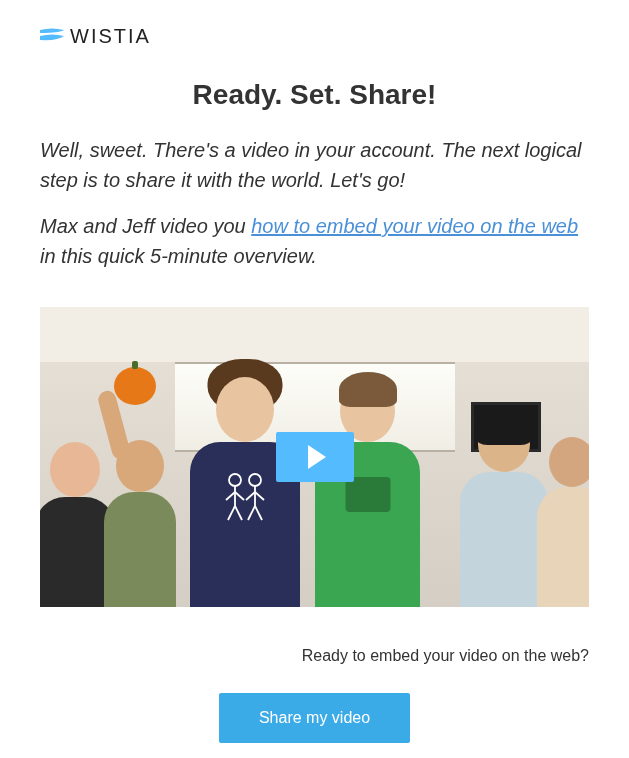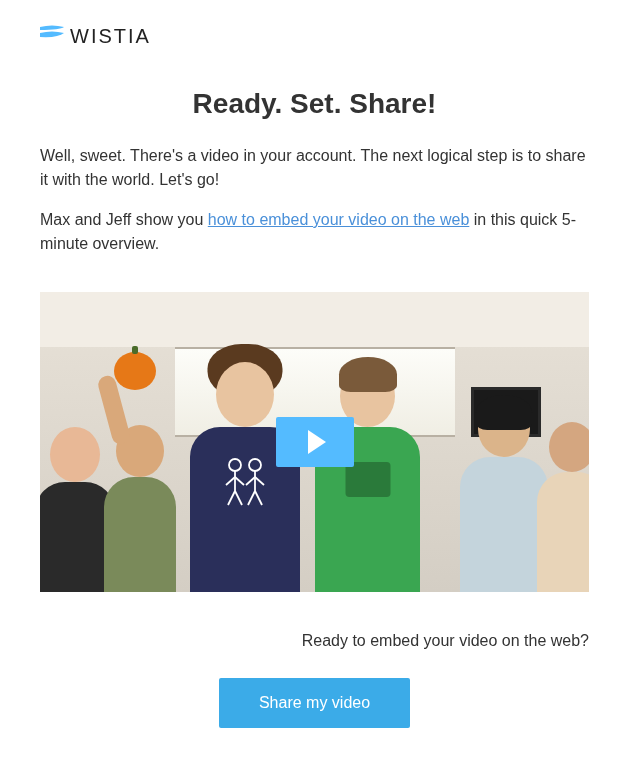--- a/index.html
+++ b/index.html
@@ -12,44 +12,46 @@
       background: #fff;
       width: 629px;
       margin: 0 auto;
       color: #333;
     }
     .container {
       padding: 25px 40px 40px 40px;
     }
     .logo {
       display: flex;
+      align-items: center;
       gap: 6px;
-      margin-bottom: 40px;
+      margin-bottom: 31px;
     }
     .logo-icon {
       display: inline-flex;
     }
     .logo-text {
       font-size: 20px;
       font-weight: 400;
       letter-spacing: 2px;
       color: #222;
     }
     .heading {
       text-align: center;
       font-size: 28px;
       font-weight: bold;
       color: #333;
       margin-bottom: 24px;
     }
     .body-text {
-      font-size: 16px;
+      font-size: 20px;
       line-height: 1.5;
       color: #333;
       margin-bottom: 16px;
+      font-style: italic;
     }
     .link {
       color: #4a90d9;
       text-decoration: underline;
       cursor: pointer;
     }
     .video-thumb {
       width: 100%;
       height: 300px;
       margin-top: 36px;
@@ -235,21 +237,21 @@
       </svg>
     </span>
     <span class="logo-text">WISTIA</span>
   </div>
 
   <h1 class="heading">Ready. Set. Share!</h1>
 
   <p class="body-text">Well, sweet. There's a video in your account. The next logical step is to share it with the world. Let's go!</p>
 
   <p class="body-text">
-    <span>Max and Jeff show you </span><a class="link">how to embed your video on the web</a><span> in this quick 5-minute overview.</span>
+    <span>Max and Jeff video you </span><a class="link">how to embed your video on the web</a><span> in this quick 5-minute overview.</span>
   </p>
 
   <div class="video-thumb">
     <div class="video-scene">
       <div class="ceiling"></div>
       <div class="window"></div>
       <div class="monitor"></div>
       <div class="pumpkin"></div>
       <div class="person p-left1">
         <div class="hair"></div>

